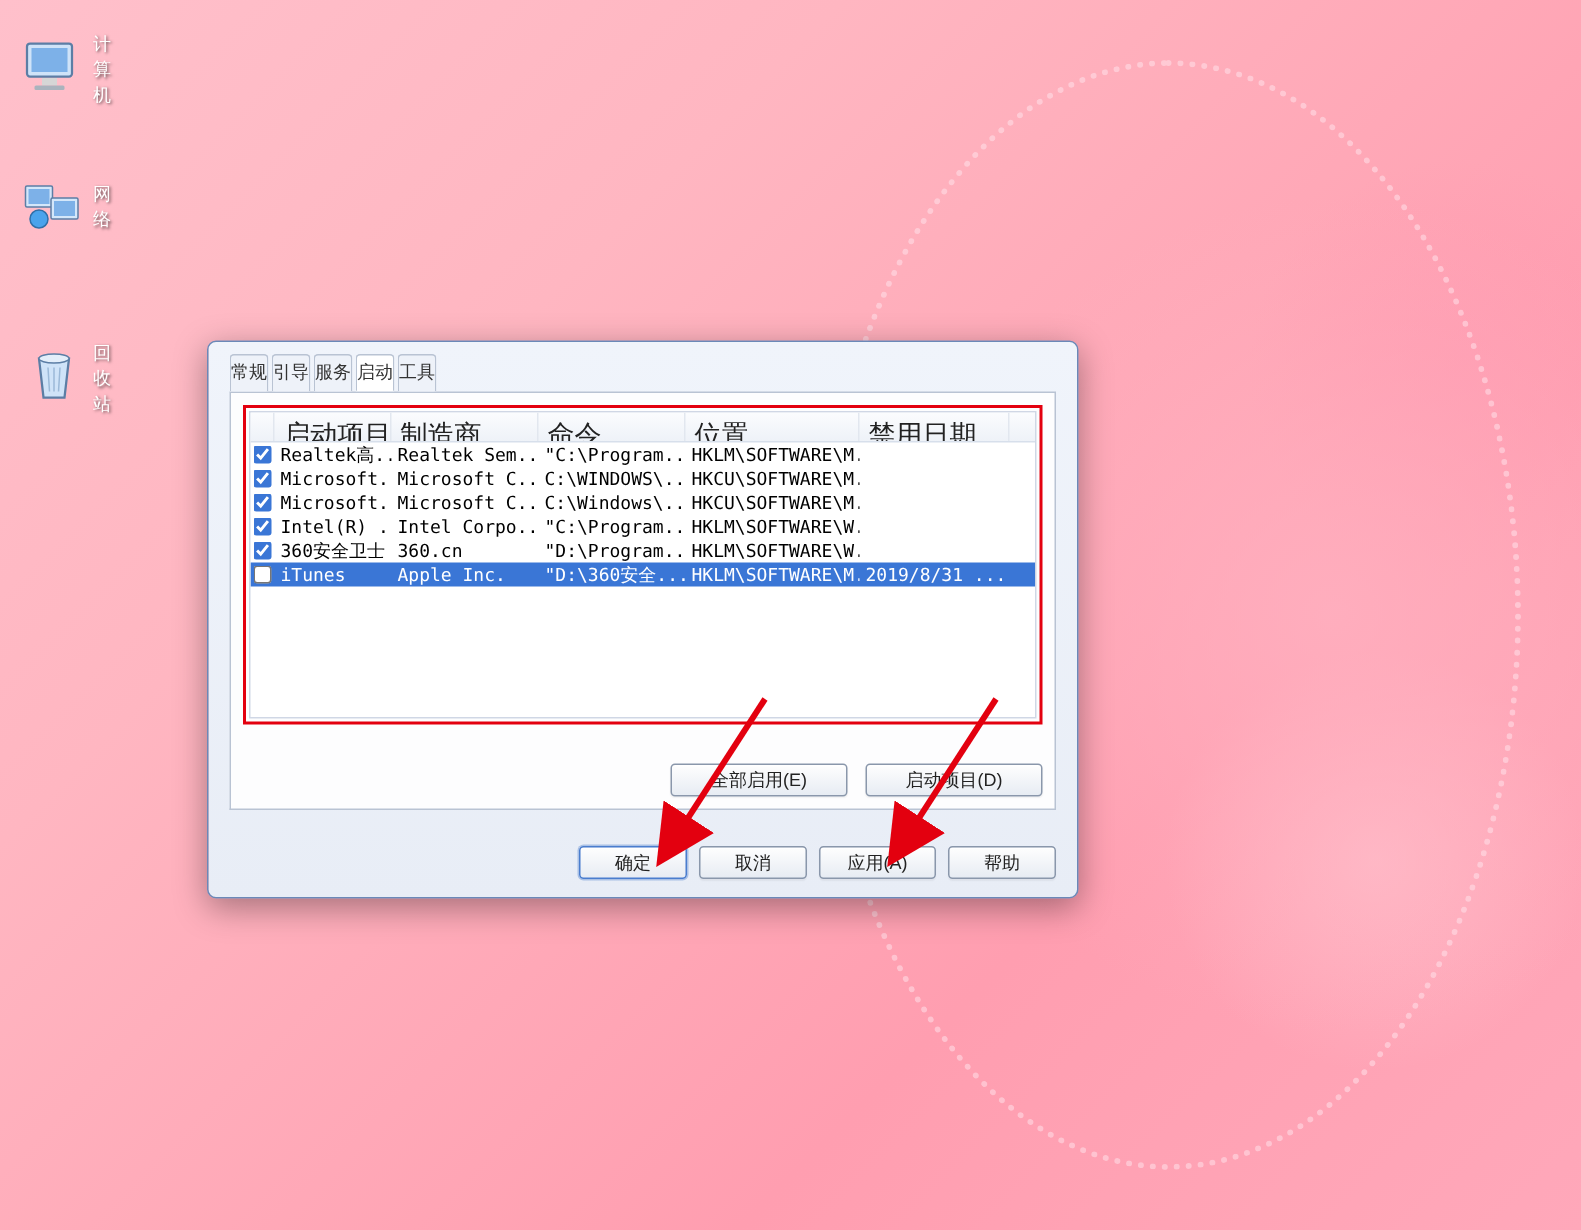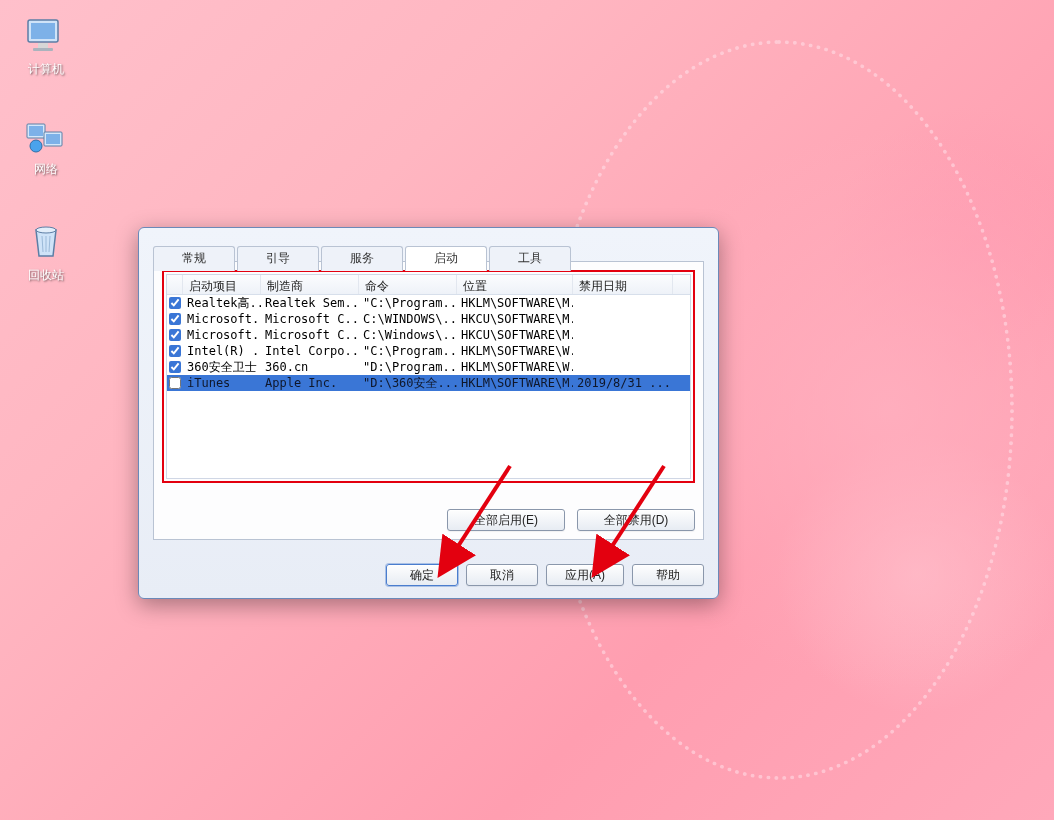--- a/index.html
+++ b/index.html
@@ -29,21 +29,20 @@
   border-radius: 50%;
   border: 4px dotted rgba(255,230,238,.5);
 }
 
 
 .desktop-icon {
   position: absolute;
   left: 14px;
   width: 64px;
   display: flex;
-  flex-direction: column;
   align-items: center;
   color: #fff;
   text-shadow: 1px 1px 2px rgba(0,0,0,.6);
   cursor: default;
 }
 .desktop-icon .icon-img {
   width: 44px; height: 40px;
   display: flex;
   align-items: center;
   justify-content: center;
@@ -100,31 +99,31 @@
 .content {
   padding: 8px 14px 14px 14px;
 }
 
 
 .tabstrip {
   display: flex;
   border-bottom: 1px solid #b9c3d3;
 }
 .tab {
-  padding: 3px 28px;
+  padding: 3px 0;
   border: 1px solid #b9c3d3;
   border-bottom: none;
   background: #eef2f9;
   margin-right: 2px;
   border-radius: 3px 3px 0 0;
   font-size: 12px;
   color: #333;
   cursor: default;
   position: relative;
-  top: 10px;
+  top: 0;
 }
 .tab.active {
   background: #fff;
   border-bottom: 1px solid #fff;
   z-index: 2;
   text-align: center;
 }
 .tab-body {
   border: 1px solid #b9c3d3;
   border-top: none;
@@ -147,21 +146,21 @@
 }
 .list-header {
   display: flex;
   background: linear-gradient(to bottom, #fbfcfe, #eef2f8);
   border-bottom: 1px solid #d7dfeb;
   height: 20px;
 }
 .list-header .col {
   padding: 3px 6px;
   border-right: 1px solid #e2e7ef;
-  font-size: 12px;
+  font-size: 18px;
   color: #222;
   overflow: hidden;
   white-space: nowrap;
 }
 .list-rows {
   font-family: "SimSun", "NSimSun", monospace;
   font-size: 12px;
 }
 .row {
   display: flex;
@@ -178,21 +177,21 @@
 .row .cell {
   padding: 0 4px;
   white-space: nowrap;
   overflow: hidden;
   color: #000;
 }
 .row.selected {
   background: #3a76d6;
 }
 .row.selected .cell {
-  color: #0f172a;
+  color: #ffffff;
 }
 input[type="checkbox"] {
   width: 12px; height: 12px;
   accent-color: #3a76d6;
 }
 
 
 .c-name { width: 78px; }
 .c-mfr  { width: 98px; }
 .c-cmd  { width: 98px; }
@@ -360,21 +359,21 @@
                 <span class="cell c-loc">HKLM\SOFTWARE\M...</span>
                 <span class="cell c-date">2019/8/31 ...</span>
               </div>
             </div>
         </div>
       </div>
 
       <div class="btn-row">
         <span class="fill"></span>
         <button class="winbtn" style="min-width:118px">全部启用(E)</button>
-        <button class="winbtn" style="min-width:118px">全部禁用(D)</button>
+        <button class="winbtn" style="min-width:118px">启动项目(D)</button>
       </div>
     </div>
   </div>
 
   <div class="bottom-btns">
     <button class="winbtn primary" style="min-width:72px">确定</button>
     <button class="winbtn" style="min-width:72px">取消</button>
     <button class="winbtn" style="min-width:78px">应用(A)</button>
     <button class="winbtn" style="min-width:72px">帮助</button>
   </div>

